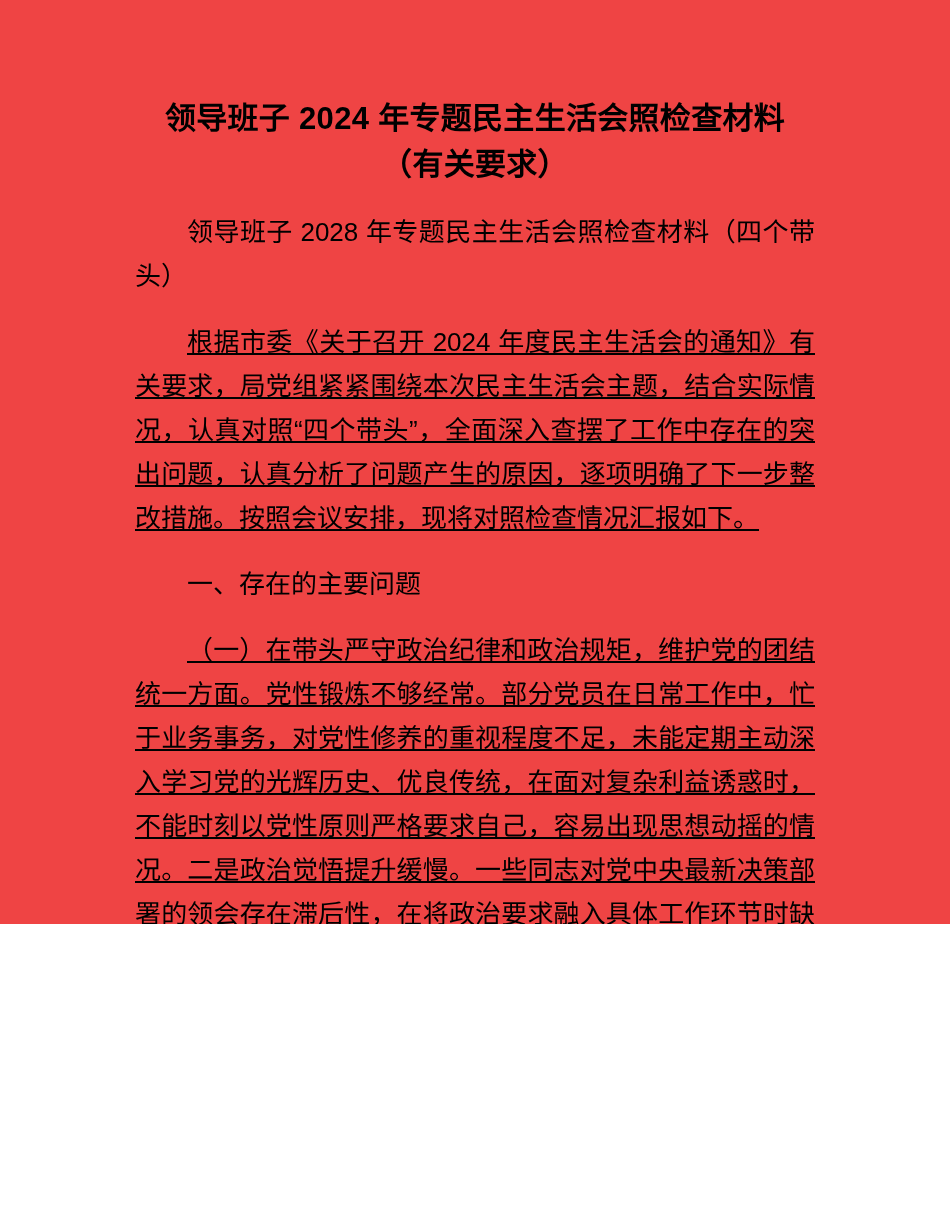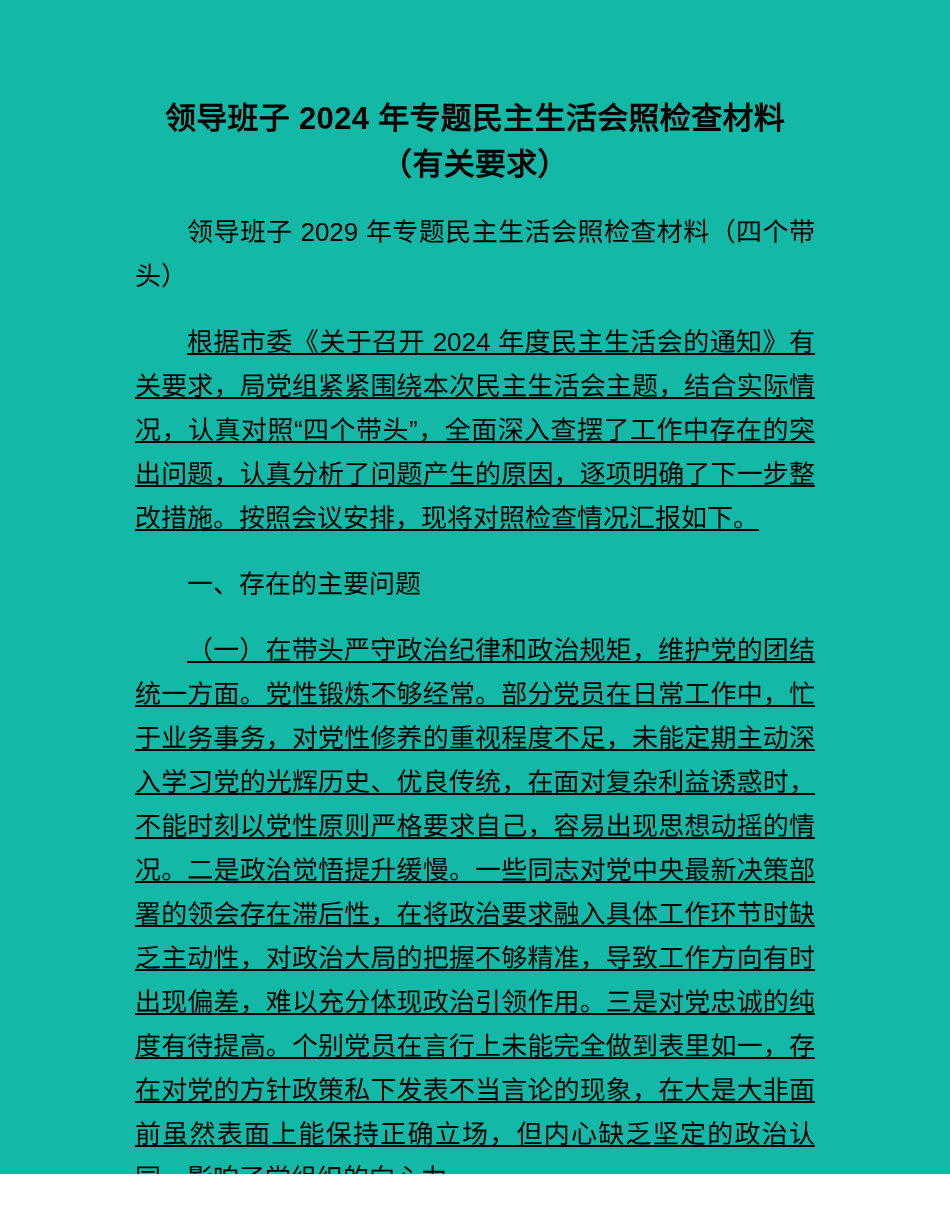--- a/index.html
+++ b/index.html
@@ -11,23 +11,23 @@
 
   body {
     font-family: "Liberation Sans", "DejaVu Sans", sans-serif;
     color: #000000;
     -webkit-font-smoothing: antialiased;
   }
 
   .page {
     position: relative;
     width: 950px;
-    height: 1174px;
+    height: 924px;
     margin: 0 auto;
-    background: #14b8a6;
+    background: #ef4444;
     overflow: hidden;
     box-sizing: border-box;
   }
 
   .doc-body {
     position: absolute;
     left: 135px;
     top: 0;
     width: 680px;
   }
@@ -89,21 +89,21 @@
 
 <div class="page">
 
   <div class="doc-body">
 
     <h1 class="doc-title">
       <span>领导班子 2024 年专题民主生活会照检查材料</span><br>
       <span>（有关要求）</span>
     </h1>
 
-    <p class="subtitle-para">领导班子 2029 年专题民主生活会照检查材料（四个带头）</p>
+    <p class="subtitle-para">领导班子 2028 年专题民主生活会照检查材料（四个带头）</p>
 
     <p class="para spaced">根据市委《关于召开 2024 年度民主生活会的通知》有关要求，局党组紧紧围绕本次民主生活会主题，结合实际情况，认真对照“四个带头”，全面深入查摆了工作中存在的突出问题，认真分析了问题产生的原因，逐项明确了下一步整改措施。按照会议安排，现将对照检查情况汇报如下。</p>
 
     <h2 class="heading-1">一、存在的主要问题</h2>
 
     <p class="para spaced">（一）在带头严守政治纪律和政治规矩，维护党的团结统一方面。党性锻炼不够经常。部分党员在日常工作中，忙于业务事务，对党性修养的重视程度不足，未能定期主动深入学习党的光辉历史、优良传统，在面对复杂利益诱惑时，不能时刻以党性原则严格要求自己，容易出现思想动摇的情况。二是政治觉悟提升缓慢。一些同志对党中央最新决策部署的领会存在滞后性，在将政治要求融入具体工作环节时缺乏主动性，对政治大局的把握不够精准，导致工作方向有时出现偏差，难以充分体现政治引领作用。三是对党忠诚的纯度有待提高。个别党员在言行上未能完全做到表里如一，存在对党的方针政策私下发表不当言论的现象，在大是大非面前虽然表面上能保持正确立场，但内心缺乏坚定的政治认同，影响了党组织的向心力。</p>
 
   </div>
 
 </div>

